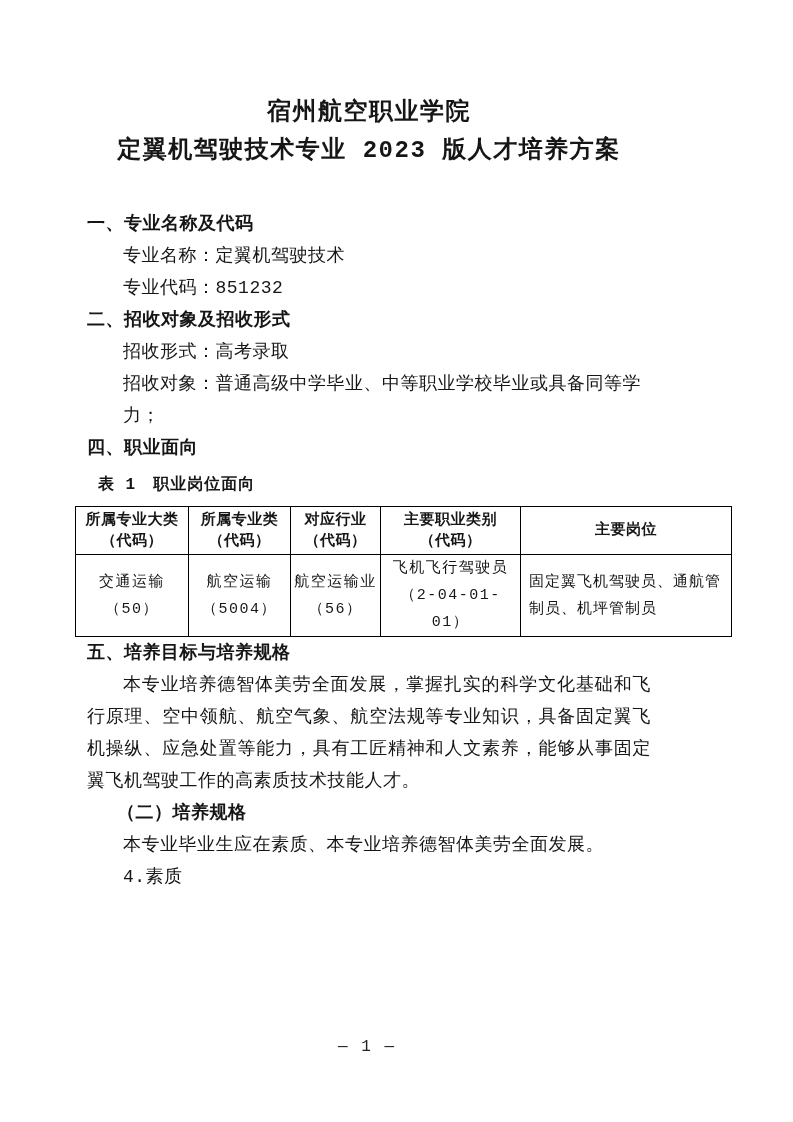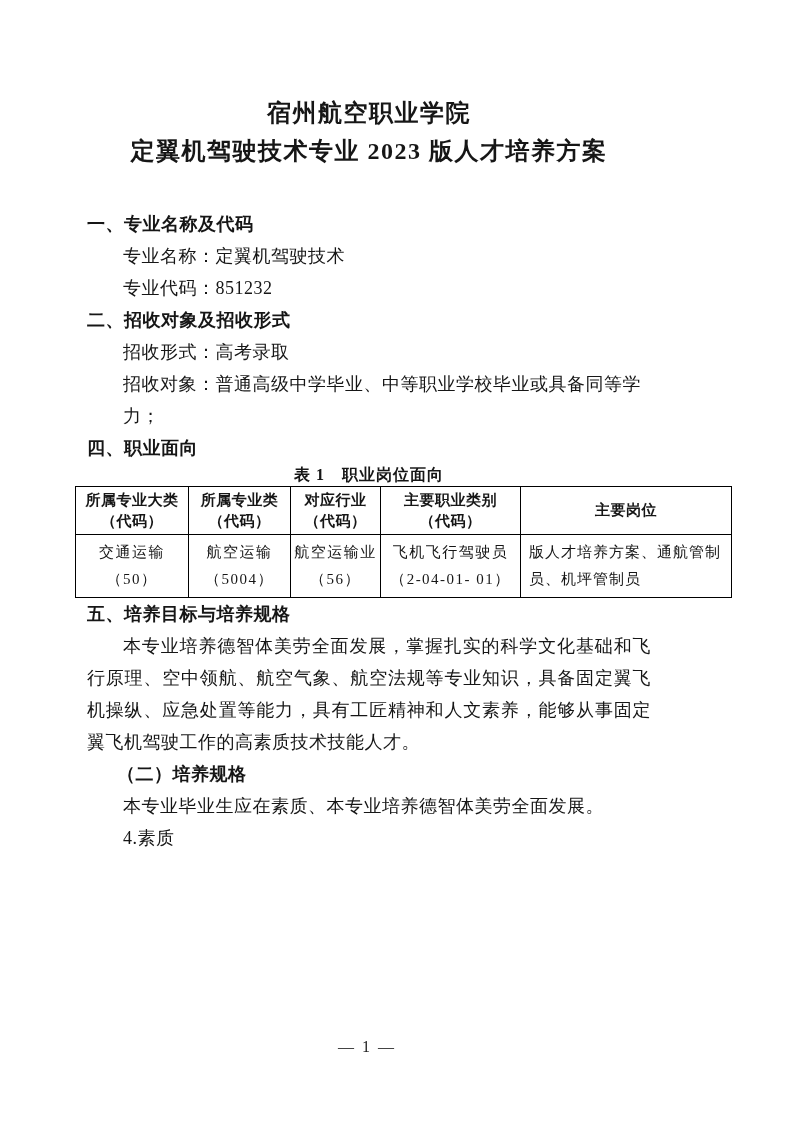--- a/index.html
+++ b/index.html
@@ -2,21 +2,21 @@
 <html><head>
 <meta charset="utf-8">
 <style>
   html,body{margin:0;padding:0;background:#fff;}
   body{
     width:793px;height:1122px;
     font-family:"Liberation Serif","DejaVu Serif",serif;
     color:#161616;
     -webkit-font-smoothing:antialiased;
   }
-  .page{position:relative;width:734px;height:1122px;overflow:hidden;background:#ffffff;}
+  .page{position:relative;width:734px;height:1122px;overflow:hidden;background:#ffffff;font-family:Liberation Mono, monospace;}
   .content{padding:94px 83px 0 87px;}
 
   .doc-title{
     margin:0;font-size:24px;font-weight:bold;text-align:center;
     line-height:38px;letter-spacing:1.5px;
   }
 
   .sec-first{margin-top:38px;}
   .sec-heading{
     margin:0;font-size:18px;font-weight:bold;line-height:32px;letter-spacing:0.5px;
@@ -28,21 +28,21 @@
   .para{
     margin:0;font-size:18px;line-height:32px;letter-spacing:0.5px;
     text-align:justify;text-indent:2em;
   }
   .sub-heading{
     margin:0;font-size:18px;font-weight:bold;line-height:32px;
     letter-spacing:0.5px;padding-left:30px;
   }
 
   .tbl-caption{
-    margin:1px;text-align:center;font-weight:bold;font-size:16px;line-height:20px;
+    margin:11px;text-align:left;font-weight:bold;font-size:16px;line-height:20px;
     letter-spacing:1px;
   }
   table.career{
     border-collapse:collapse;table-layout:fixed;width:656px;margin-left:-12px;
   }
   table.career th,table.career td{
     border:1px solid #000;vertical-align:middle;text-align:center;
     white-space:pre-line;padding:0 2px;overflow:hidden;
   }
   table.career th{
@@ -112,21 +112,21 @@
         <tbody>
           <tr>
             <td>交通运输
 （50）</td>
             <td>航空运输
 （5004）</td>
             <td>航空运输业
 （56）</td>
             <td>飞机飞行驾驶员
 （2-04-01- 01）</td>
-            <td class="left-cell">版人才培养方案、通航管制员、机坪管制员</td>
+            <td class="left-cell">固定翼飞机驾驶员、通航管制员、机坪管制员</td>
           </tr>
         </tbody>
       </table>
     </div>
 
     <div class="sec-five">
       <h2 class="sec-heading">五、培养目标与培养规格</h2>
       <p class="para">本专业培养德智体美劳全面发展，掌握扎实的科学文化基础和飞行原理、空中领航、航空气象、航空法规等专业知识，具备固定翼飞机操纵、应急处置等能力，具有工匠精神和人文素养，能够从事固定翼飞机驾驶工作的高素质技术技能人才。</p>
       <h3 class="sub-heading">（二）培养规格</h3>
       <p class="body-line sub-indent">本专业毕业生应在素质、本专业培养德智体美劳全面发展。</p>

